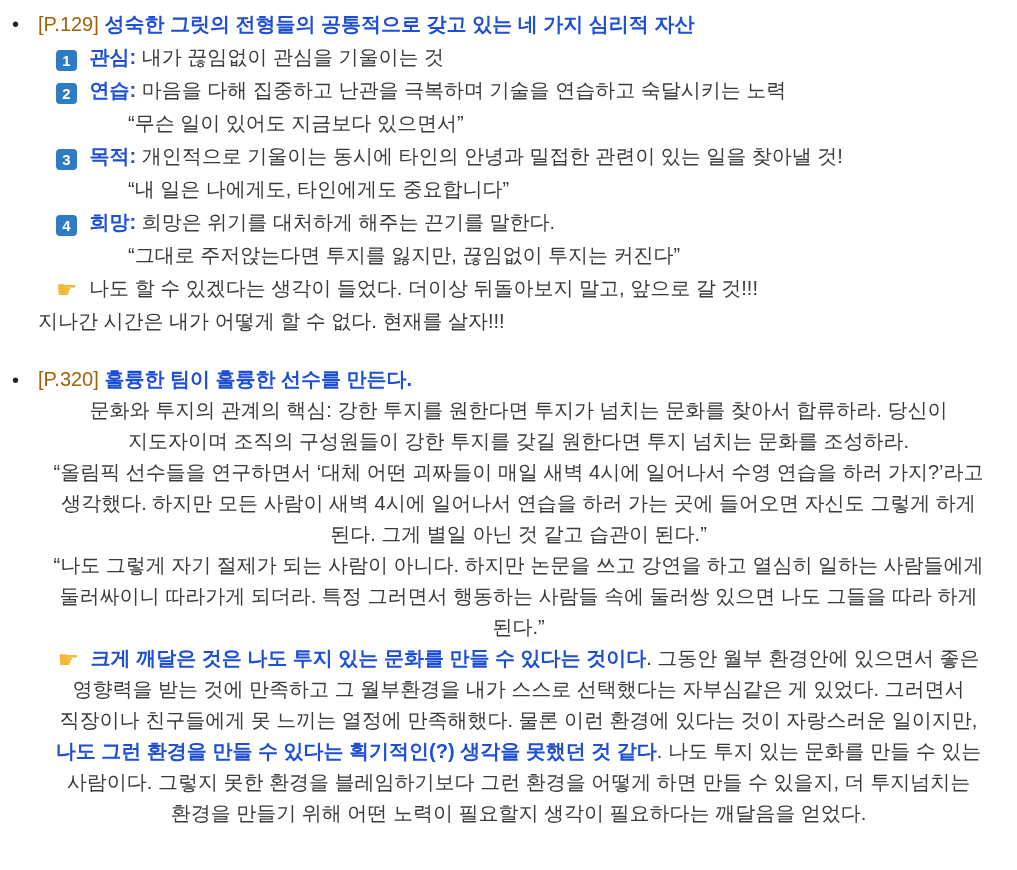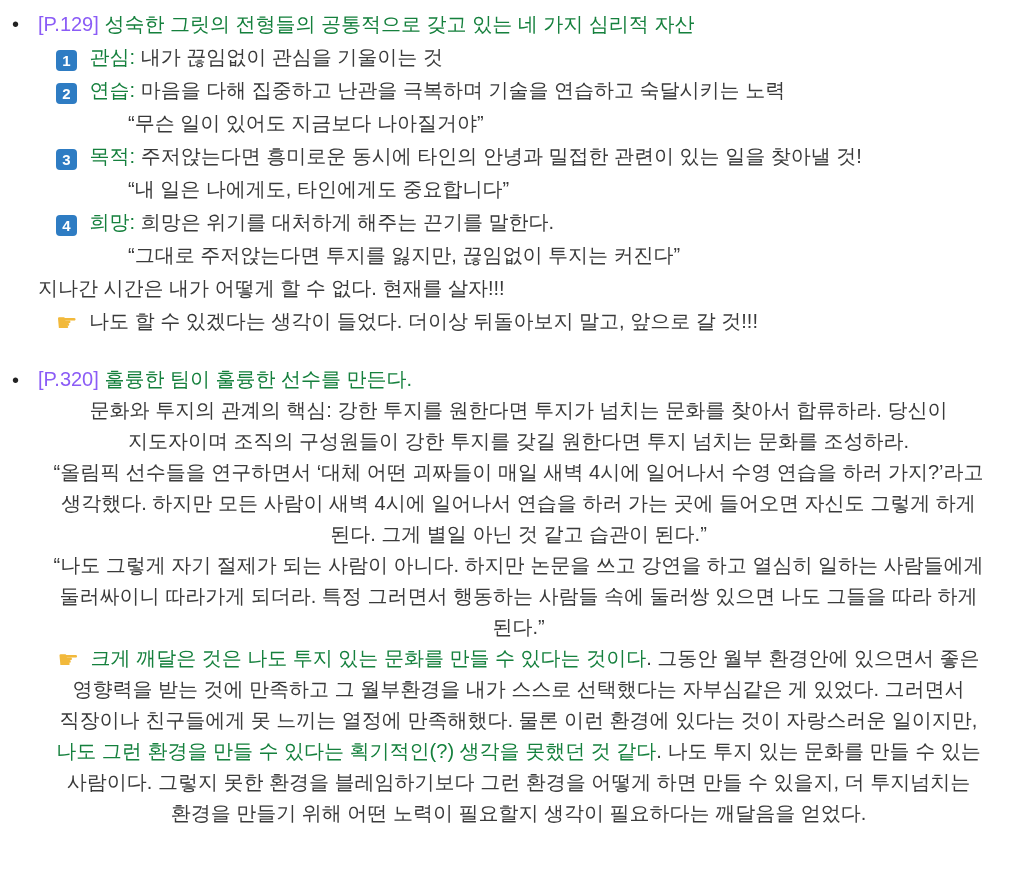--- a/index.html
+++ b/index.html
@@ -24,22 +24,22 @@
     top: 0;
     font-size: 20px;
     line-height: 33px;
     color: #222;
   }
 
   .line { line-height: 33px; }
   .s2 .line, .s2 .para { line-height: 31px; }
 
   .title-line { white-space: nowrap; }
-  .page-ref { font-weight: normal; color: #8b5cf6; }
-  .b, .title-text { font-weight: normal; color: #15803d; }
+  .page-ref { font-weight: normal; color: #a16207; }
+  .b, .title-text { font-weight: bold; color: #1d4ed8; }
 
   .numbered { padding-left: 18px; }
   .quote-line { padding-left: 90px; }
   .pointer-line { padding-left: 18px; }
 
   .badge {
     display: inline-block;
     width: 21px;
     height: 21px;
     border-radius: 4px;
@@ -78,41 +78,41 @@
     <span class="badge">1</span>
     <span class="b">관심:</span>
     <span>내가 끊임없이 관심을 기울이는 것</span>
   </div>
 
   <div class="line numbered">
     <span class="badge">2</span>
     <span class="b">연습:</span>
     <span>마음을 다해 집중하고 난관을 극복하며 기술을 연습하고 숙달시키는 노력</span>
   </div>
-  <div class="line quote-line">“무슨 일이 있어도 지금보다 나아질거야”</div>
+  <div class="line quote-line">“무슨 일이 있어도 지금보다 있으면서”</div>
 
   <div class="line numbered">
     <span class="badge">3</span>
     <span class="b">목적:</span>
-    <span>주저앉는다면 흥미로운 동시에 타인의 안녕과 밀접한 관련이 있는 일을 찾아낼 것!</span>
+    <span>개인적으로 기울이는 동시에 타인의 안녕과 밀접한 관련이 있는 일을 찾아낼 것!</span>
   </div>
   <div class="line quote-line">“내 일은 나에게도, 타인에게도 중요합니다”</div>
 
   <div class="line numbered">
     <span class="badge">4</span>
     <span class="b">희망:</span>
     <span>희망은 위기를 대처하게 해주는 끈기를 말한다.</span>
   </div>
   <div class="line quote-line">“그대로 주저앉는다면 투지를 잃지만, 끊임없이 투지는 커진다”</div>
 
-  <div class="line">지나간 시간은 내가 어떻게 할 수 없다. 현재를 살자!!!</div>
   <div class="line pointer-line">
     <span class="finger">☛</span>
     <span>나도 할 수 있겠다는 생각이 들었다. 더이상 뒤돌아보지 말고, 앞으로 갈 것!!!</span>
   </div>
+  <div class="line">지나간 시간은 내가 어떻게 할 수 없다. 현재를 살자!!!</div>
 </div>
 
 <div class="section s2">
   <div class="line title-line">
     <span class="page-ref">[P.320]</span>
     <span class="title-text">훌륭한 팀이 훌륭한 선수를 만든다.</span>
   </div>
 
   <div class="para">문화와 투지의 관계의 핵심: 강한 투지를 원한다면 투지가 넘치는 문화를 찾아서 합류하라. 당신이 지도자이며 조직의 구성원들이 강한 투지를 갖길 원한다면 투지 넘치는 문화를 조성하라.</div>
   <div class="para">“올림픽 선수들을 연구하면서 ‘대체 어떤 괴짜들이 매일 새벽 4시에 일어나서 수영 연습을 하러 가지?’라고 생각했다. 하지만 모든 사람이 새벽 4시에 일어나서 연습을 하러 가는 곳에 들어오면 자신도 그렇게 하게 된다. 그게 별일 아닌 것 같고 습관이 된다.”</div>

